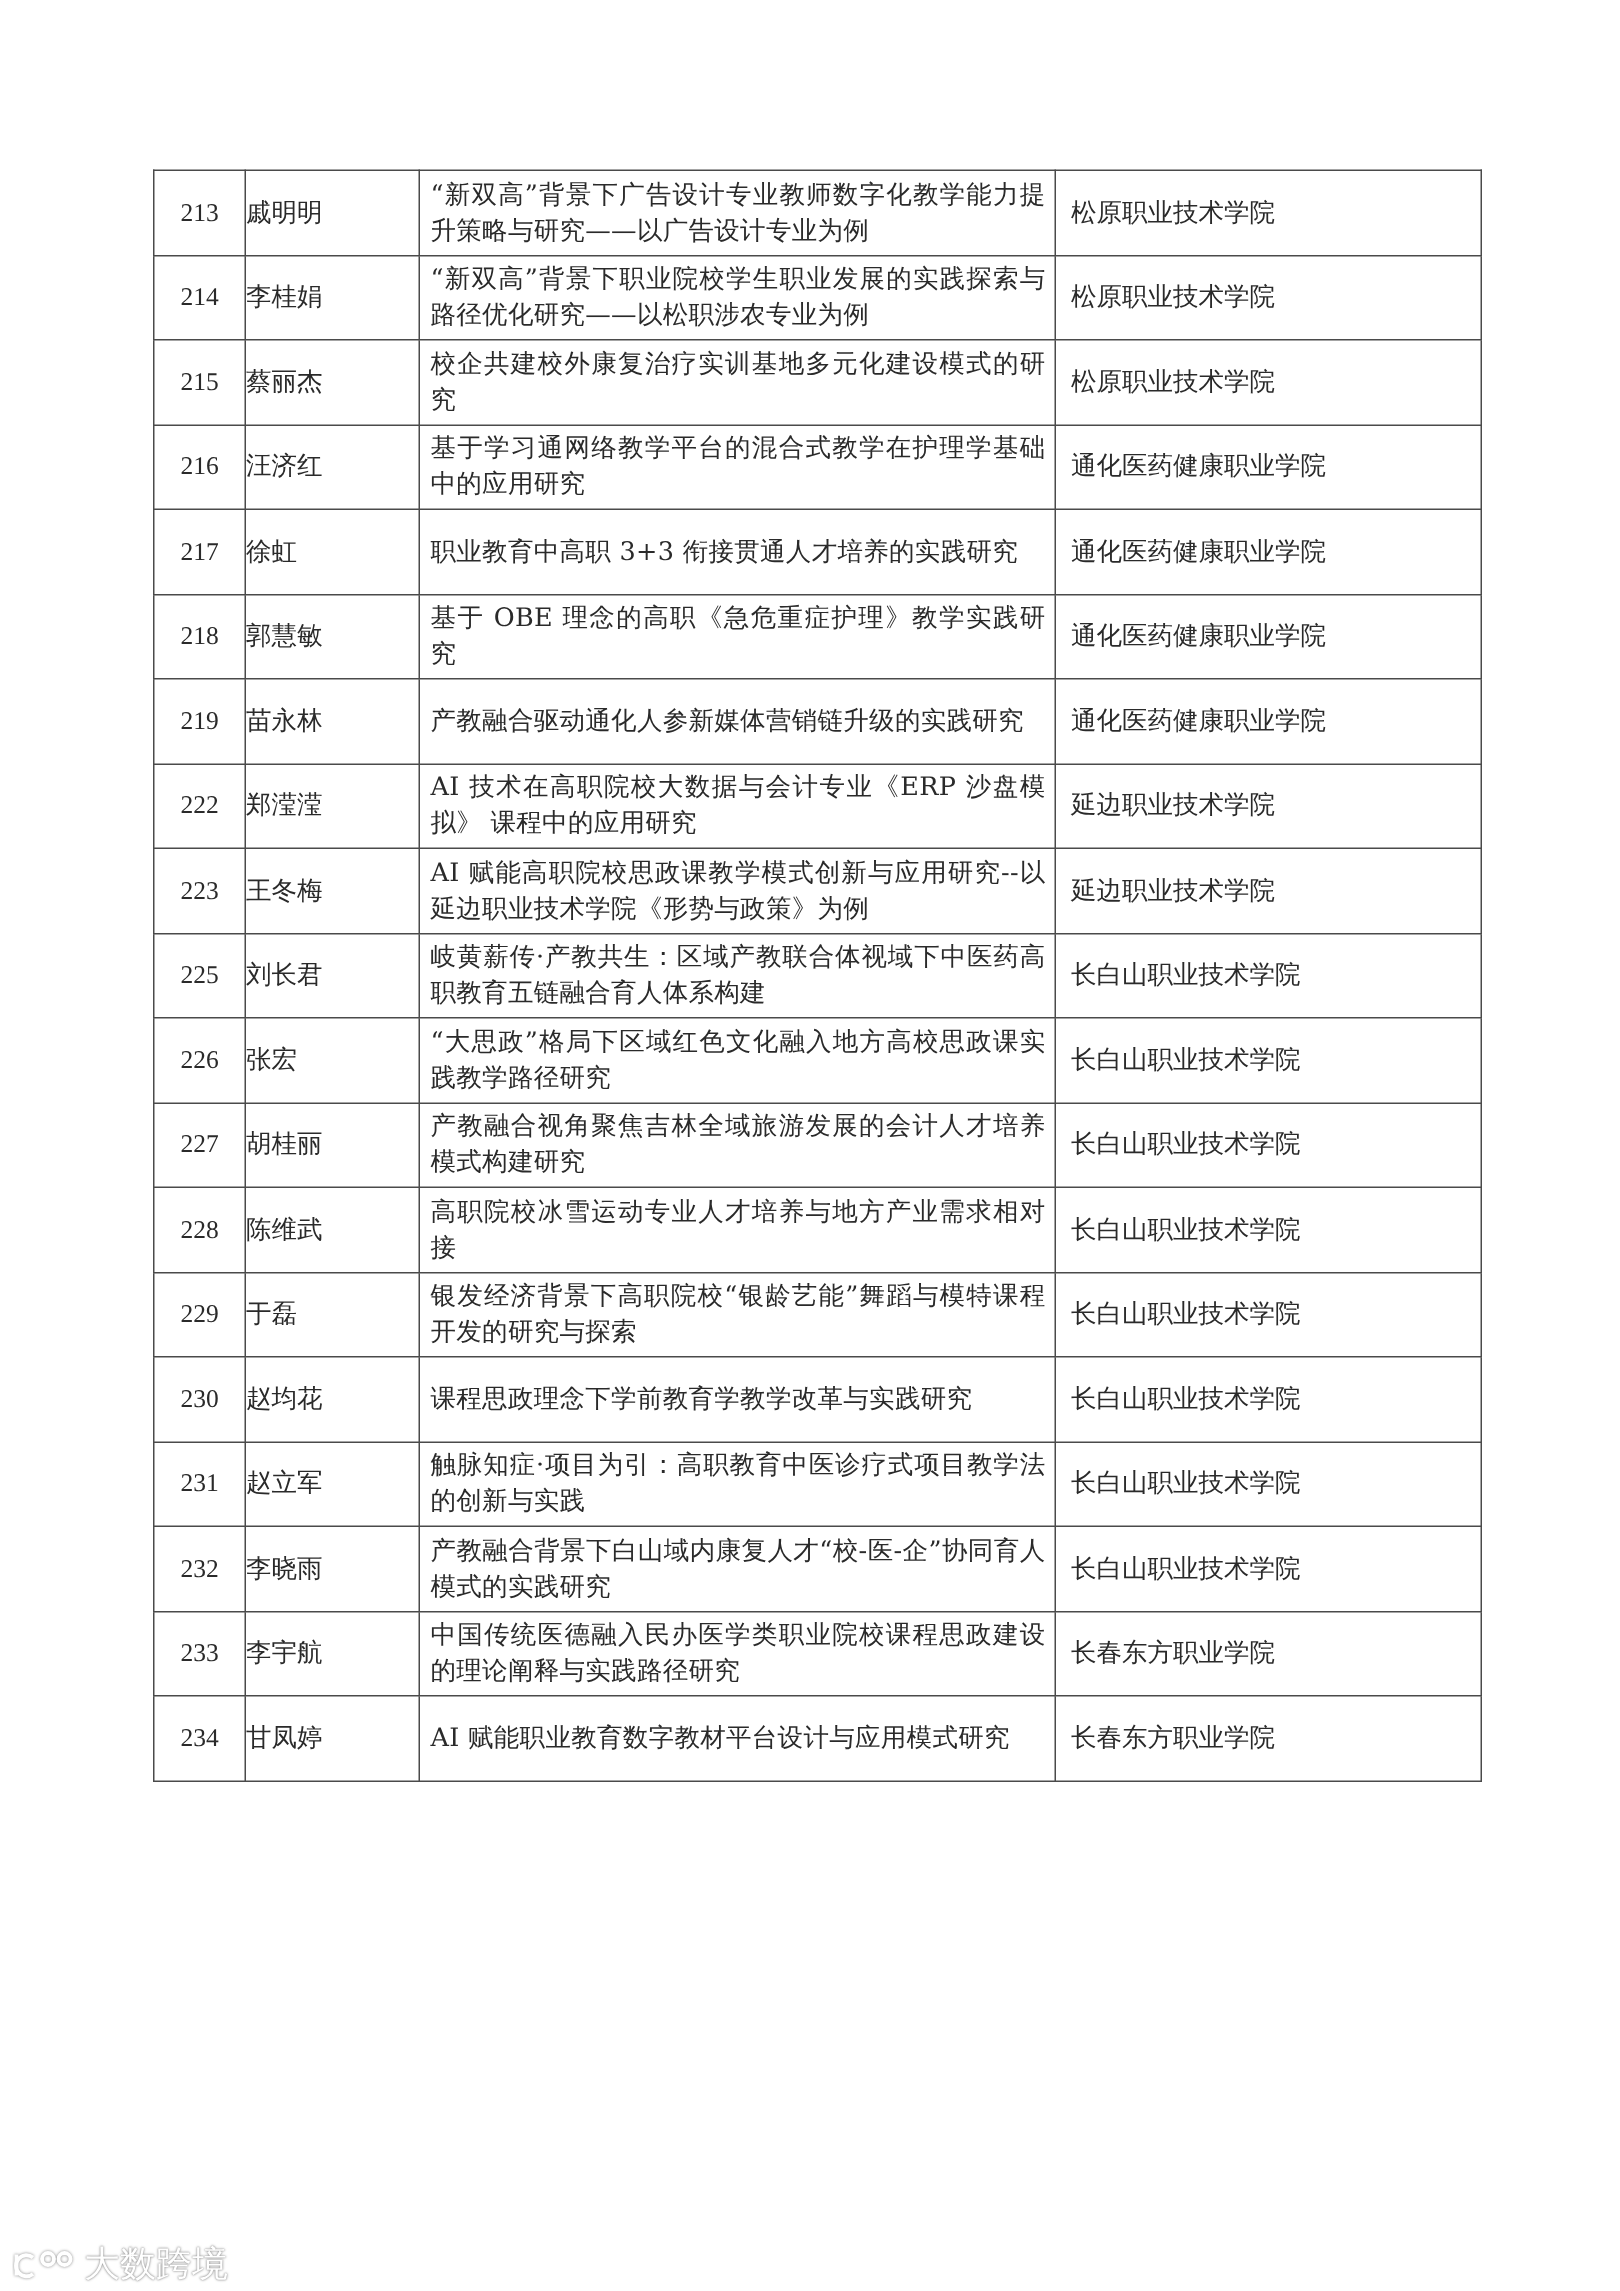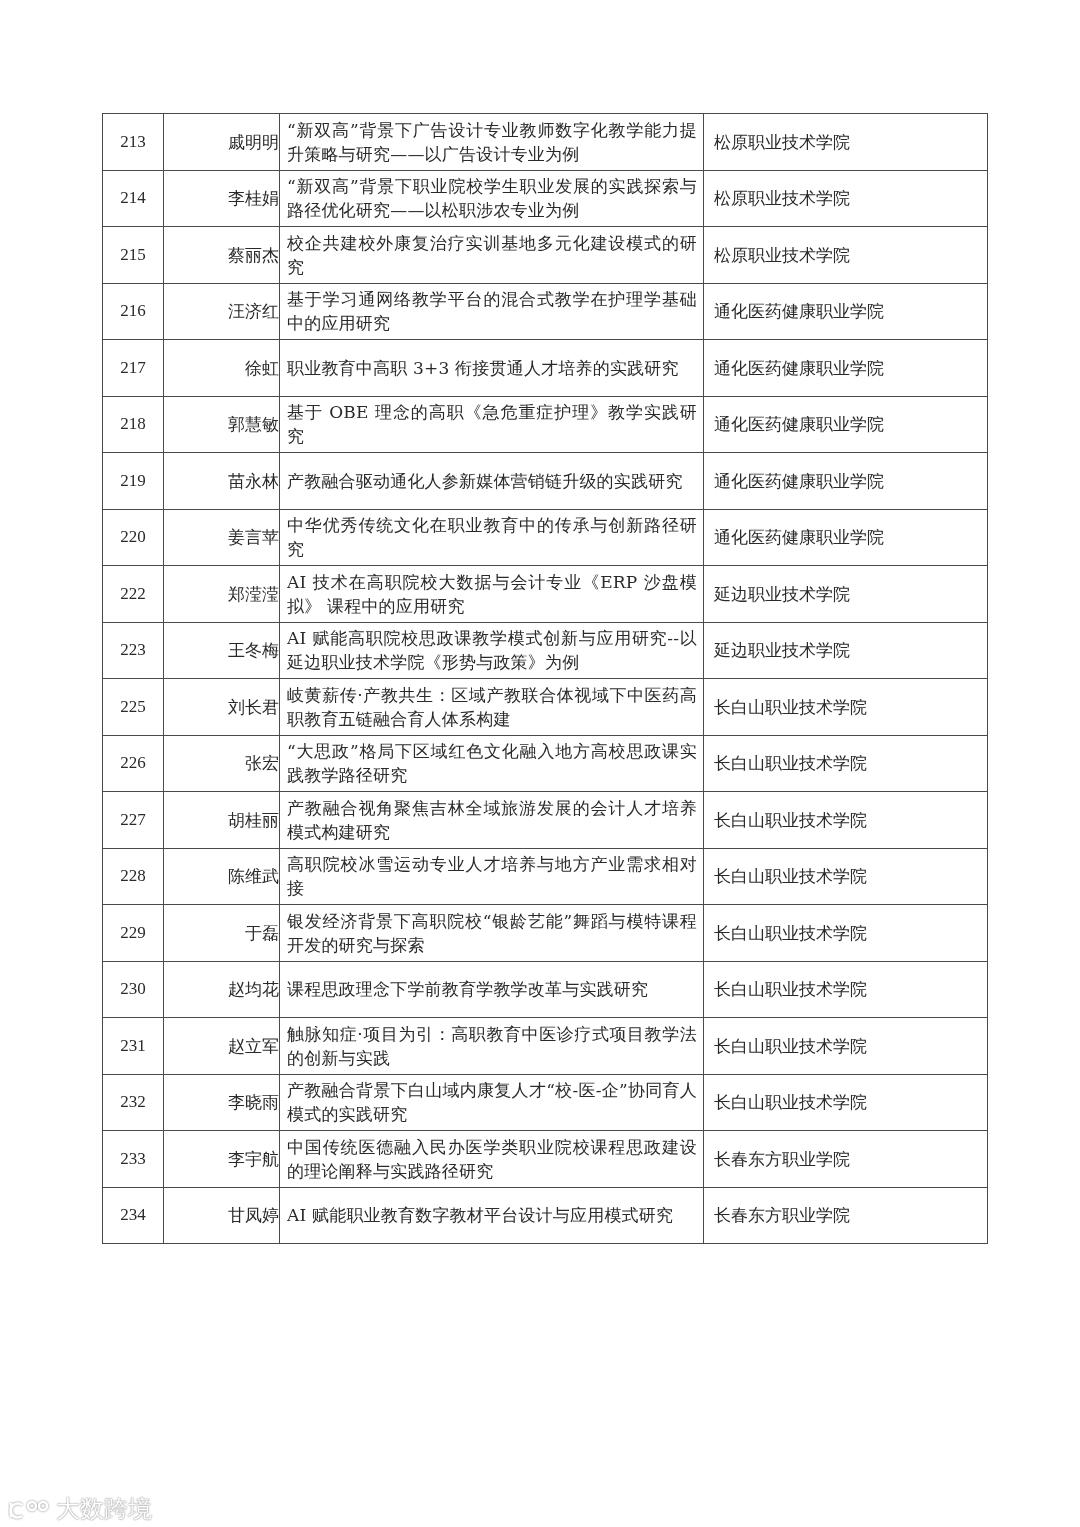--- a/index.html
+++ b/index.html
@@ -5,21 +5,21 @@
   html, body { margin:0; padding:0; background:#ffffff; }
   body { width:1080px; height:1527px; position:relative; overflow:hidden;
          font-family:"DejaVu Serif","Liberation Serif",serif; color:#2a2a2a; }
   table.list { position:absolute; left:102px; top:113px; width:885px;
                border-collapse:collapse; table-layout:fixed; }
   table.list td { border:1.3px solid #4a4a4a; height:55.5px; padding:0;
                   font-size:17px; line-height:24px; vertical-align:middle; }
   col.c-no { width:61px; } col.c-name { width:116px; }
   col.c-title { width:424px; } col.c-org { width:284px; }
   td.no { text-align:center; font-family:"Liberation Serif","DejaVu Serif",serif; font-size:18px; }
-  td.name { text-align:right; }
+  td.name { text-align:left; }
   td.title { padding:0 6px 0 7px !important; text-align:justify; letter-spacing:0.2px; }
   td.org { padding-left:10px !important; }
   .watermark { position:absolute; left:8px; top:1493px; display:flex; align-items:center;
                gap:4px; color:#ffffff; font-family:"DejaVu Sans",sans-serif; font-size:24px;
                font-weight:normal; text-shadow:0 0 2px #9a9a9a, 0 0 1px #888; }
   .wm-logo { width:44px; height:24px; }
 </style>
 </head>
 <body>
 
@@ -64,26 +64,20 @@
       <tr>
         <td class="no">218</td>
         <td class="name">郭慧敏</td>
         <td class="title">基于 OBE 理念的高职《急危重症护理》教学实践研究</td>
         <td class="org">通化医药健康职业学院</td>
       </tr>
       <tr>
         <td class="no">219</td>
         <td class="name">苗永林</td>
         <td class="title">产教融合驱动通化人参新媒体营销链升级的实践研究</td>
-        <td class="org">通化医药健康职业学院</td>
-      </tr>
-      <tr>
-        <td class="no">220</td>
-        <td class="name">姜言苹</td>
-        <td class="title">中华优秀传统文化在职业教育中的传承与创新路径研究</td>
         <td class="org">通化医药健康职业学院</td>
       </tr>
       <tr>
         <td class="no">222</td>
         <td class="name">郑滢滢</td>
         <td class="title">AI 技术在高职院校大数据与会计专业《ERP 沙盘模拟》 课程中的应用研究</td>
         <td class="org">延边职业技术学院</td>
       </tr>
       <tr>
         <td class="no">223</td>

